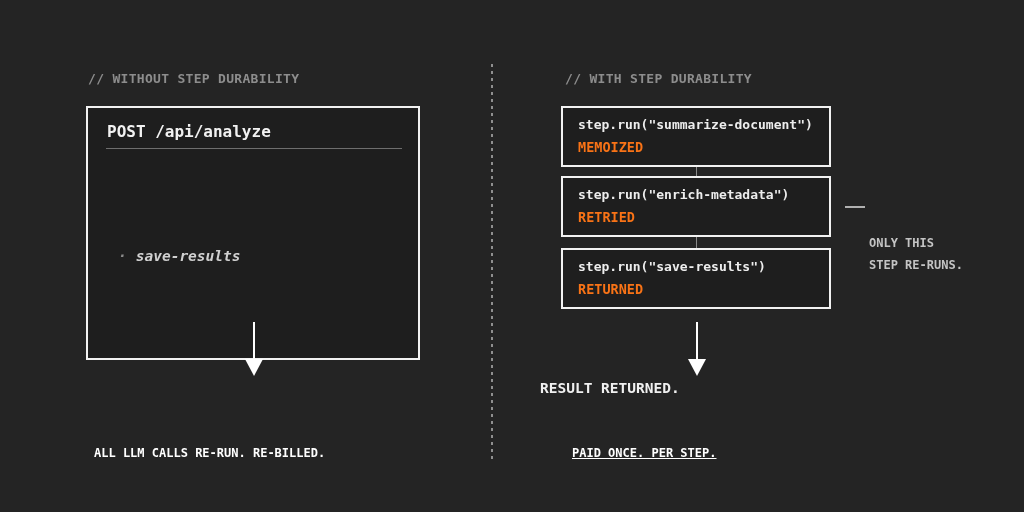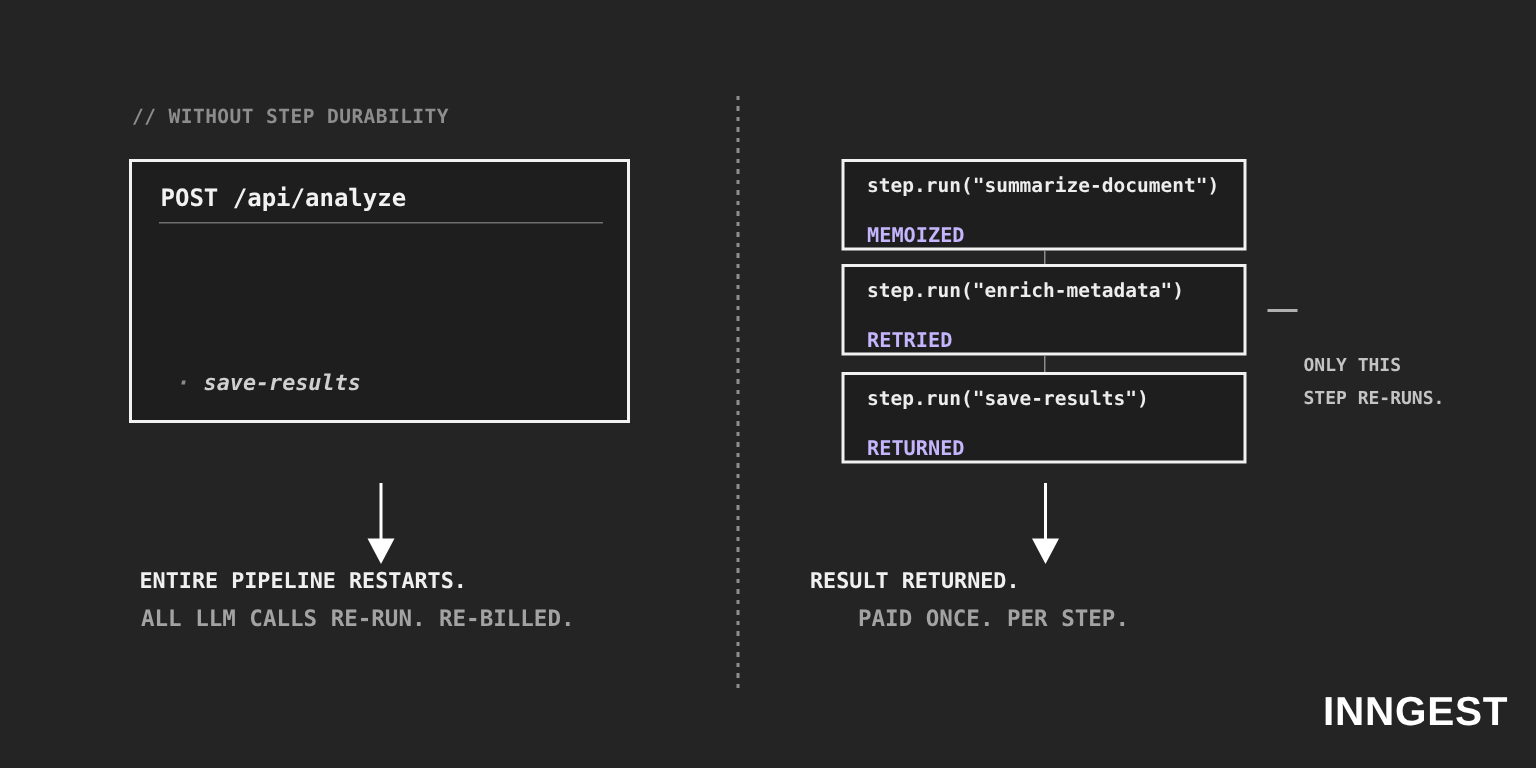--- a/index.html
+++ b/index.html
@@ -19,21 +19,21 @@
     font-weight: bold;
     color: #8d8d8d;
     letter-spacing: 0.3px;
     white-space: pre;
     text-align: right;
   }
 
   
   .pipeline-box {
     left: 86px; top: 106px;
-    width: 334px; height: 176px;
+    width: 334px; height: 254px;
     background: #1e1e1e;
     border: 2px solid #f2f2f2;
   }
   .pipeline-title {
     position: absolute; left: 19px; top: 14px;
     font-size: 16px; font-weight: bold; color: #f2f2f2;
     white-space: pre;
   }
   .pipeline-divider {
     position: absolute; left: 18px; top: 40px;
@@ -55,34 +55,34 @@
     width: 270px; height: 61px;
     background: #1e1e1e;
     border: 2px solid #f2f2f2;
   }
   .step-code {
     position: absolute; left: 15px; top: 9px;
     font-size: 13px; font-weight: bold; color: #ededed;
     white-space: pre;
   }
   .step-status {
-    position: absolute; left: 15px; top: 41px;
-    font-size: 13.5px; font-weight: bold; color: #c4b5fd;
+    position: absolute; left: 15px; top: 31px;
+    font-size: 13.5px; font-weight: bold; color: #f97316;
     white-space: pre;
   }
   .connector {
     width: 1px; background: #8a8a8a;
   }
 
   
   .caption-strong {
     font-size: 14.5px; font-weight: bold; color: #f0f0f0; white-space: pre;
   }
   .caption-muted {
-    font-size: 15px; font-weight: bold; color: #a3a3a3; white-space: pre;
+    font-size: 12px; font-weight: bold; color: #ffffff; white-space: pre; margin-top: 43px;
   }
 
   
   .annotation-text {
     font-size: 12px; font-weight: bold; color: #c4c4c4; white-space: pre; margin-top: 48px;
   }
   .annotation-dash {
     width: 20px; height: 2px; background: #b0b0b0;
   }
 
@@ -113,25 +113,25 @@
     <div class="pipeline-title">POST /api/analyze</div>
     <div class="pipeline-divider"></div>
     <div class="pipeline-item item-2"><span class="bullet">·</span><span>save-results</span></div>
   </div>
 
   <svg class="abs" style="left:244px; top:321px;" width="20" height="56" viewBox="0 0 20 56">
     <line x1="10" y1="1" x2="10" y2="40" stroke="#ffffff" stroke-width="2"></line>
     <polygon points="1,38 19,38 10,55" fill="#ffffff"></polygon>
   </svg>
 
-  <div class="abs caption-strong" style="left:93px; top:380px;">ENTIRE PIPELINE RESTARTS.</div>
   <div class="abs caption-muted" style="left:94px; top:403px;">ALL LLM CALLS RE-RUN. RE-BILLED.</div>
 
   <div class="abs v-divider"></div>
 
+  <div class="abs section-header" style="left:565px; top:71px;">// WITH STEP DURABILITY</div>
 
   <div class="abs step-box" style="top:106px;">
     <div class="step-code">step.run("summarize-document")</div>
     <div class="step-status">MEMOIZED</div>
   </div>
   <div class="abs connector" style="left:696px; top:167px; height:9px;"></div>
 
   <div class="abs step-box" style="top:176px;">
     <div class="step-code">step.run("enrich-metadata")</div>
     <div class="step-status">RETRIED</div>
@@ -146,17 +146,16 @@
   <div class="abs annotation-dash" style="left:845px; top:206px;"></div>
   <div class="abs annotation-text" style="left:869px; top:188px;">ONLY THIS</div>
   <div class="abs annotation-text" style="left:869px; top:210px;text-align:right;">STEP RE-RUNS.</div>
 
   <svg class="abs" style="left:687px; top:321px;" width="20" height="56" viewBox="0 0 20 56">
     <line x1="10" y1="1" x2="10" y2="40" stroke="#ffffff" stroke-width="2"></line>
     <polygon points="1,38 19,38 10,55" fill="#ffffff"></polygon>
   </svg>
 
   <div class="abs caption-strong" style="left:540px; top:380px;">RESULT RETURNED.</div>
-  <div class="abs caption-muted" style="left:572px; top:403px;">PAID ONCE. PER STEP.</div>
+  <div class="abs caption-muted" style="left:572px; top:403px;text-decoration:underline;">PAID ONCE. PER STEP.</div>
 
-  <div class="abs logo">INNGEST</div>
 
 </div>
 
 </body></html>

